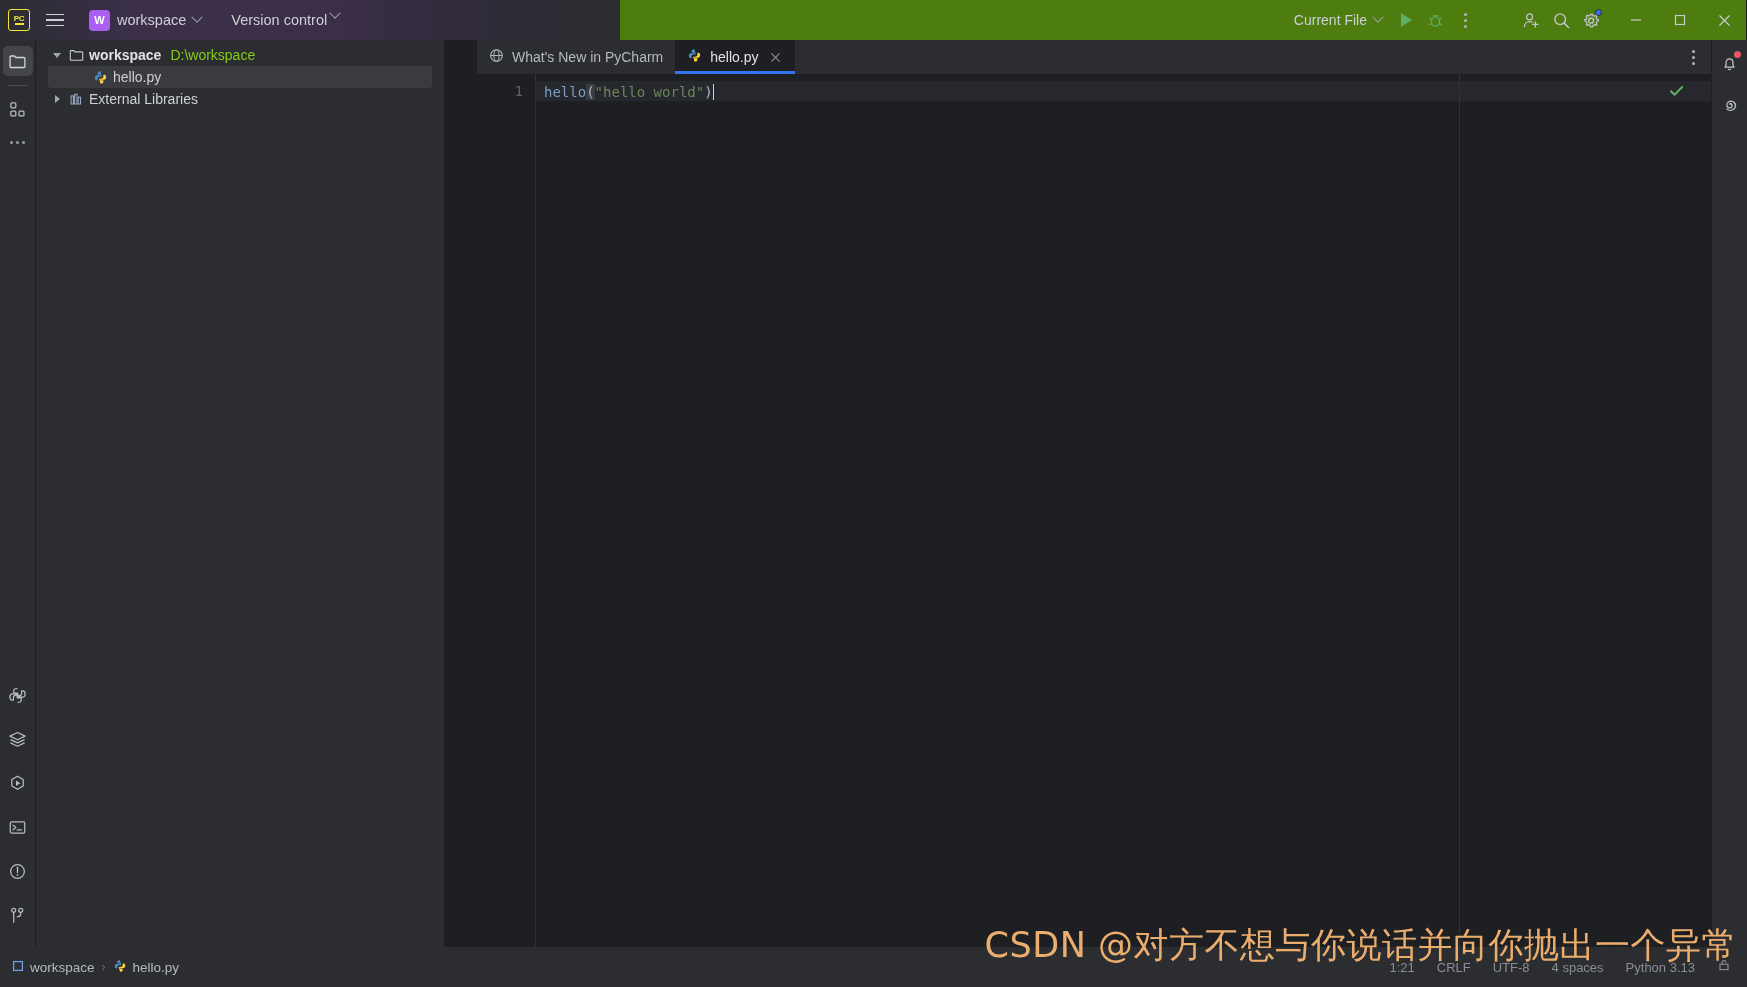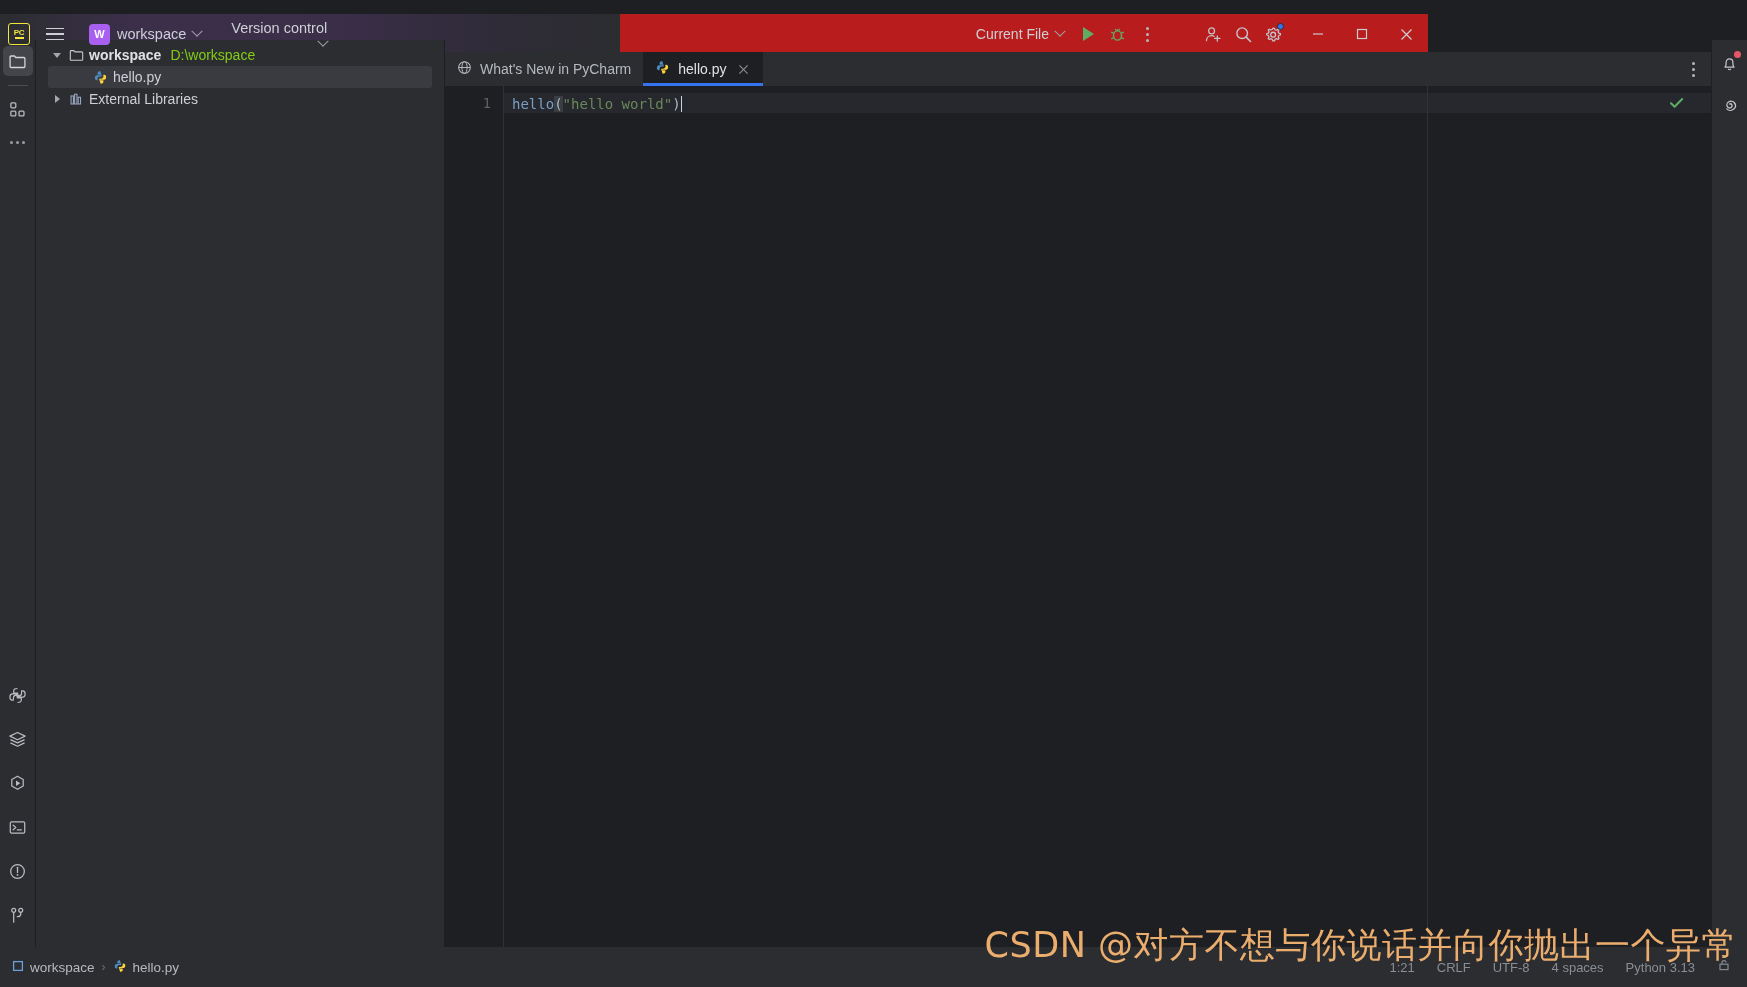--- a/index.html
+++ b/index.html
@@ -7,22 +7,22 @@
     width: 1747px; height: 987px;
     background: #1e1f22;
     font-family: "Liberation Sans", sans-serif;
     overflow: hidden;
     -webkit-font-smoothing: antialiased;
   }
   .app { position: relative; width: 1747px; height: 987px; background: #1e1f22; }
 
   
   .titlebar {
-    position: absolute; left: 0; top: 14px; width: 1428px; height: 40px;
-    background: #b91c1c;
+    position: absolute; left: 0; top: 0; width: 1746px; height: 40px;
+    background: #4d7c0f;
     display: flex; align-items: center;
   }
   .tb-gradient {
     position: absolute; left: 0; top: 0; height: 40px; width: 620px;
     background: linear-gradient(90deg, #2b2d30 0%, #3b2f4a 22%, #3a2e48 55%, #2f2b38 80%, #2b2d30 100%);
     pointer-events: none;
   }
   .tb-left { position: relative; display: flex; align-items: center; height: 40px; padding-left: 8px; z-index: 2; }
   .pc-logo {
     width: 22px; height: 22px; border: 1.6px solid #f2e63a; border-radius: 3px;
@@ -37,21 +37,21 @@
     display: flex; align-items: center; gap: 7px; margin-left: 12px;
     padding: 4px 7px; border-radius: 5px; cursor: pointer;
   }
   .proj-badge {
     width: 21px; height: 21px; border-radius: 4px; background: #a95ff0;
     display: flex; align-items: center; justify-content: center;
     color: #fff; font-size: 11px; font-weight: 700;
   }
   .proj-name { color: #ced0d6; font-size: 14.5px; }
   .chev { display: inline-block; width: 8px; height: 8px; border-right: 1.5px solid #9da0a8; border-bottom: 1.5px solid #9da0a8; transform: rotate(45deg) translate(-2px,-2px); }
-  .vc-chip { display: flex; align-items: flex-end; gap: 4px; margin-left: 16px; padding: 4px 7px; border-radius: 5px; cursor: pointer; flex-direction: column; }
+  .vc-chip { display: flex; align-items: flex-start; gap: 4px; margin-left: 16px; padding: 4px 7px; border-radius: 5px; cursor: pointer; }
   .vc-chip span.lbl { color: #ced0d6; font-size: 14.5px; }
 
   .tb-right { position: absolute; right: 0; top: 0; height: 40px; display: flex; align-items: center; z-index: 2; }
   .runcfg { display: flex; align-items: center; gap: 7px; padding: 4px 8px; border-radius: 5px; cursor: pointer; }
   .runcfg span.lbl { color: #ced0d6; font-size: 14px; margin-left: 36px; }
   .ico-btn { width: 30px; height: 30px; display: flex; align-items: center; justify-content: center; border-radius: 5px; cursor: pointer; position: relative; }
   .ico-btn svg { display: block; }
   .run-tri { width: 0; height: 0; border-left: 11px solid #5fad65; border-top: 7px solid transparent; border-bottom: 7px solid transparent; margin-left: 2px; }
   .kebab { display: flex; flex-direction: column; gap: 3px; align-items: center; }
   .kebab i { width: 3px; height: 3px; border-radius: 50%; background: #b4b7bd; display: block; }
@@ -95,21 +95,21 @@
   }
   .tree-row.selected { background: #393b40; margin: 0 12px 0 12px; padding-left: 0; border-radius: 3px; }
   .tw { width: 18px; display: flex; align-items: center; justify-content: center; flex: 0 0 18px; }
   .arrow-d { width: 0; height: 0; border-left: 4.5px solid transparent; border-right: 4.5px solid transparent; border-top: 5px solid #a3a6ad; }
   .arrow-r { width: 0; height: 0; border-top: 4.5px solid transparent; border-bottom: 4.5px solid transparent; border-left: 5px solid #a3a6ad; }
   .ic { width: 20px; display: flex; align-items: center; justify-content: center; flex: 0 0 20px; margin-right: 3px; }
   .tl-bold { font-weight: 700; color: #dfe1e5; }
   .tl-dim { color: #84cc16; margin-left: 9px; }
 
   
-  .editor-wrap { position: absolute; left: 445px; top: 52px; width: 1266px; height: 907px; background: #1e1f22; }
+  .editor-wrap { position: absolute; left: 445px; top: 40px; width: 1266px; height: 907px; background: #1e1f22; padding-left: 32px; }
   .tabbar { height: 34px; background: #2b2d30; display: flex; align-items: stretch; position: relative; }
   .tab {
     display: flex; align-items: center; gap: 8px; padding: 0 12px; cursor: pointer;
     color: #b6b9c0; font-size: 14px; position: relative; height: 34px;
   }
   .tab.active { background: #1e1f22; color: #dfe1e5; }
   .tab.active::after { content: ""; position: absolute; left: 0; right: 0; bottom: 0; height: 3px; background: #3574f0; }
   .tab-close { width: 14px; height: 14px; display: flex; align-items: center; justify-content: center; opacity: .75; margin-left: 2px; }
   .tabbar-kebab { position: absolute; right: 16px; top: 0; height: 34px; display: flex; align-items: center; cursor: pointer; }
 

